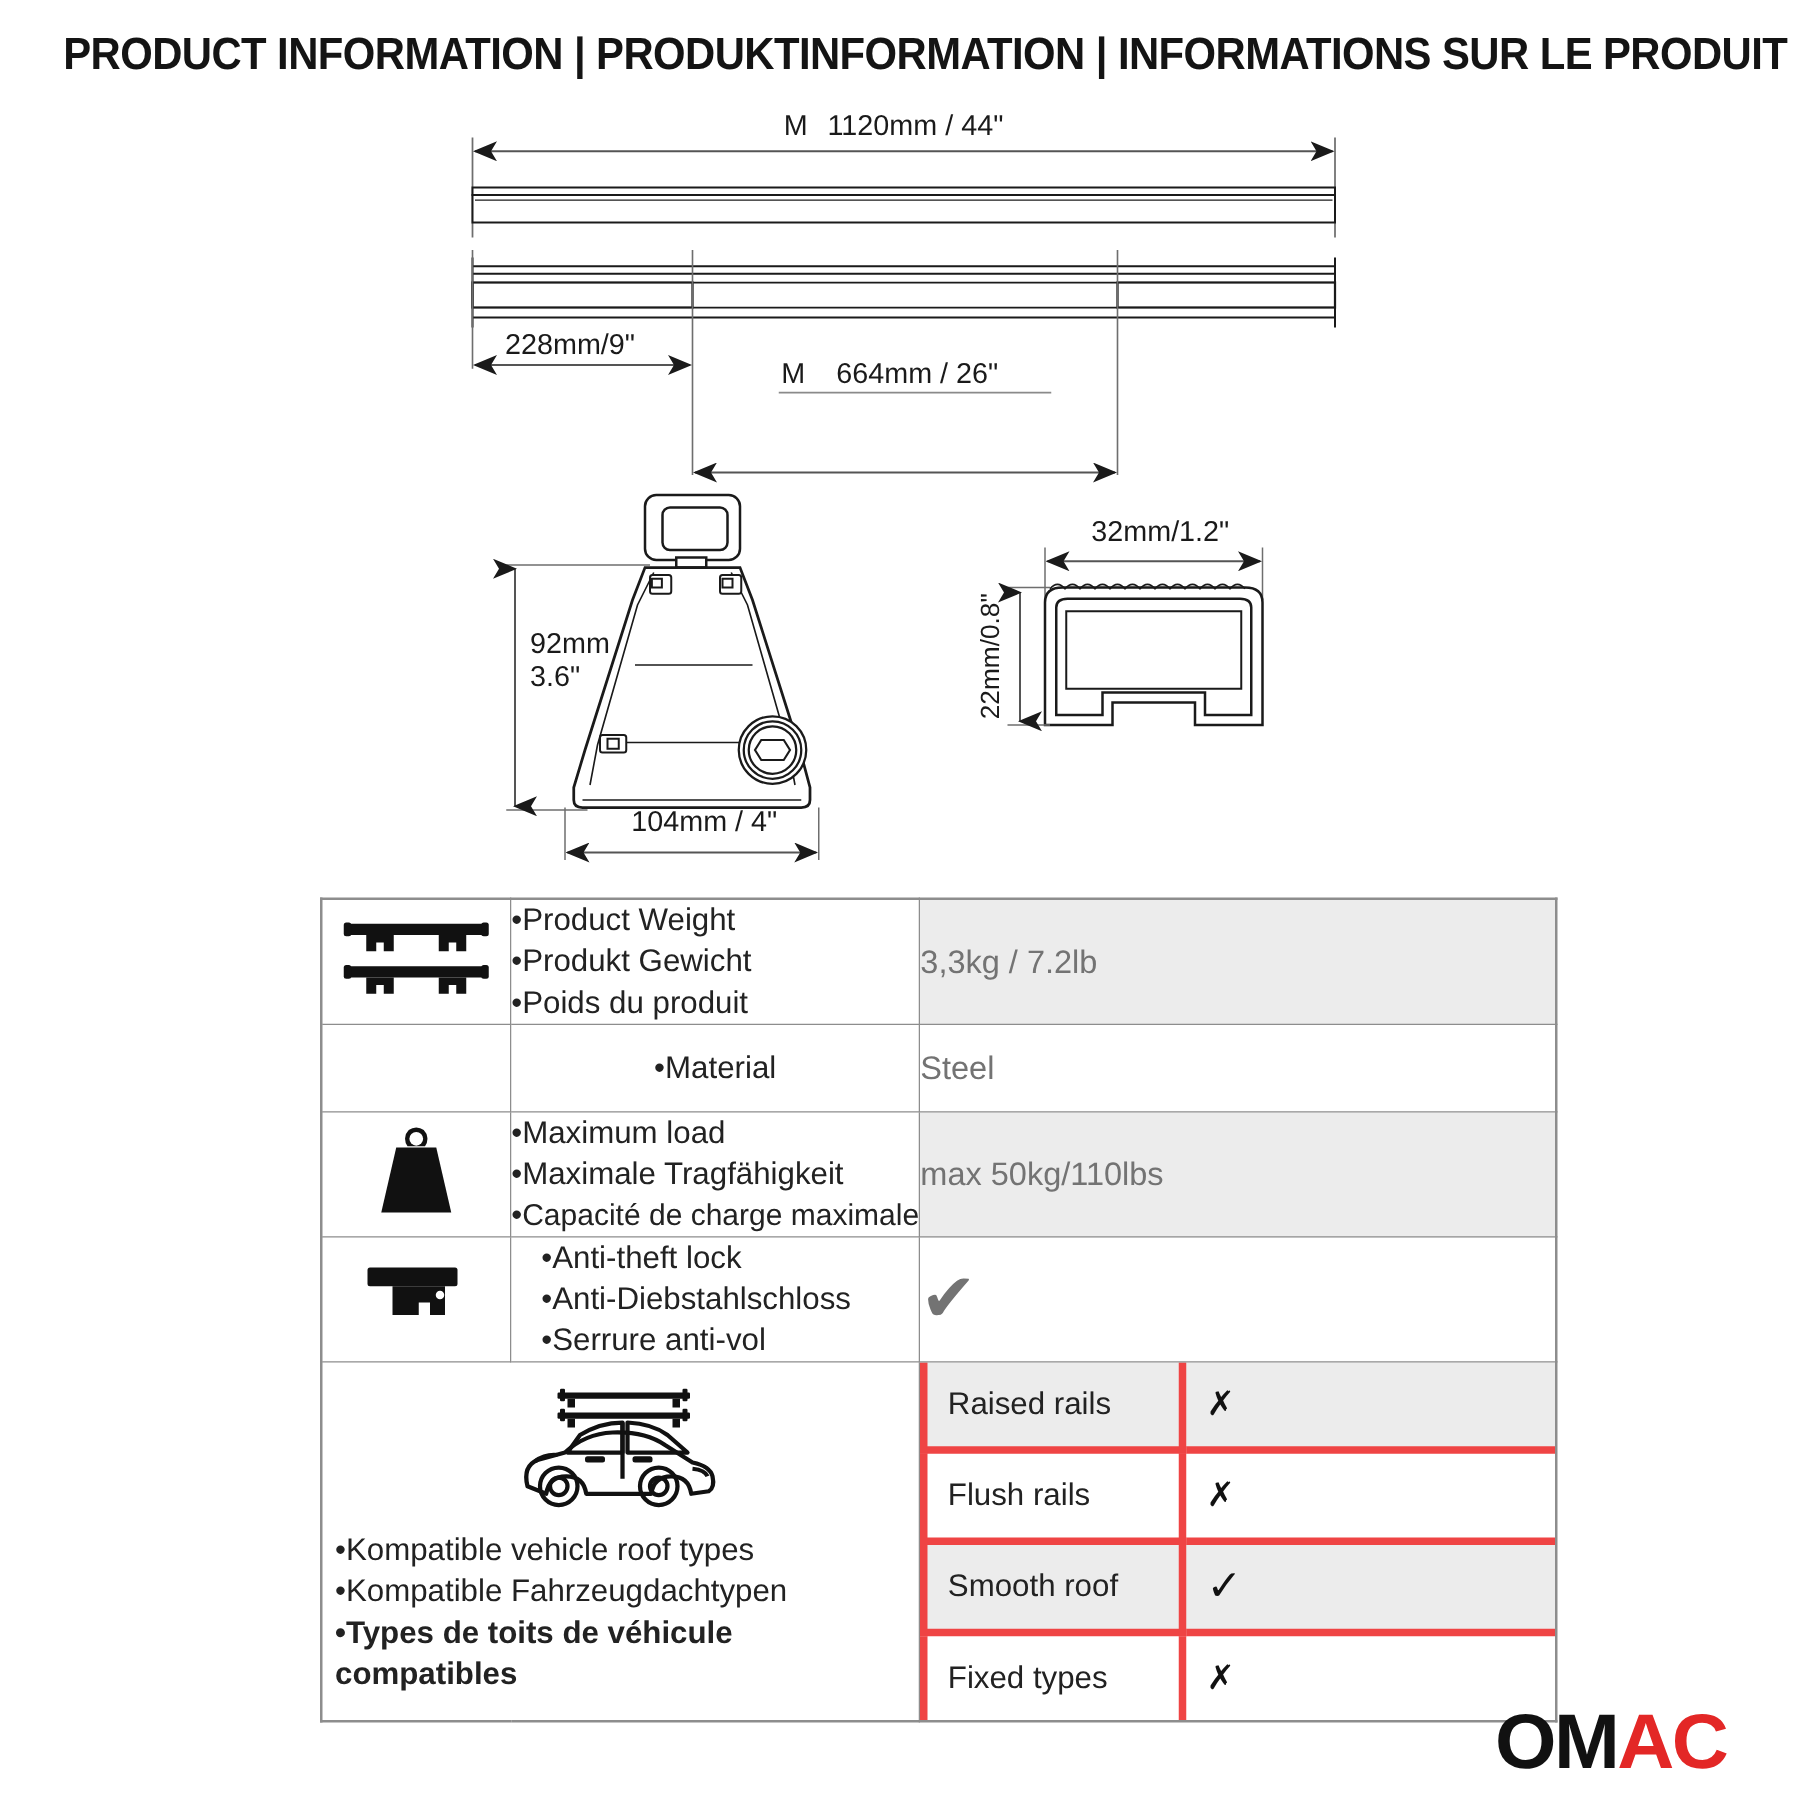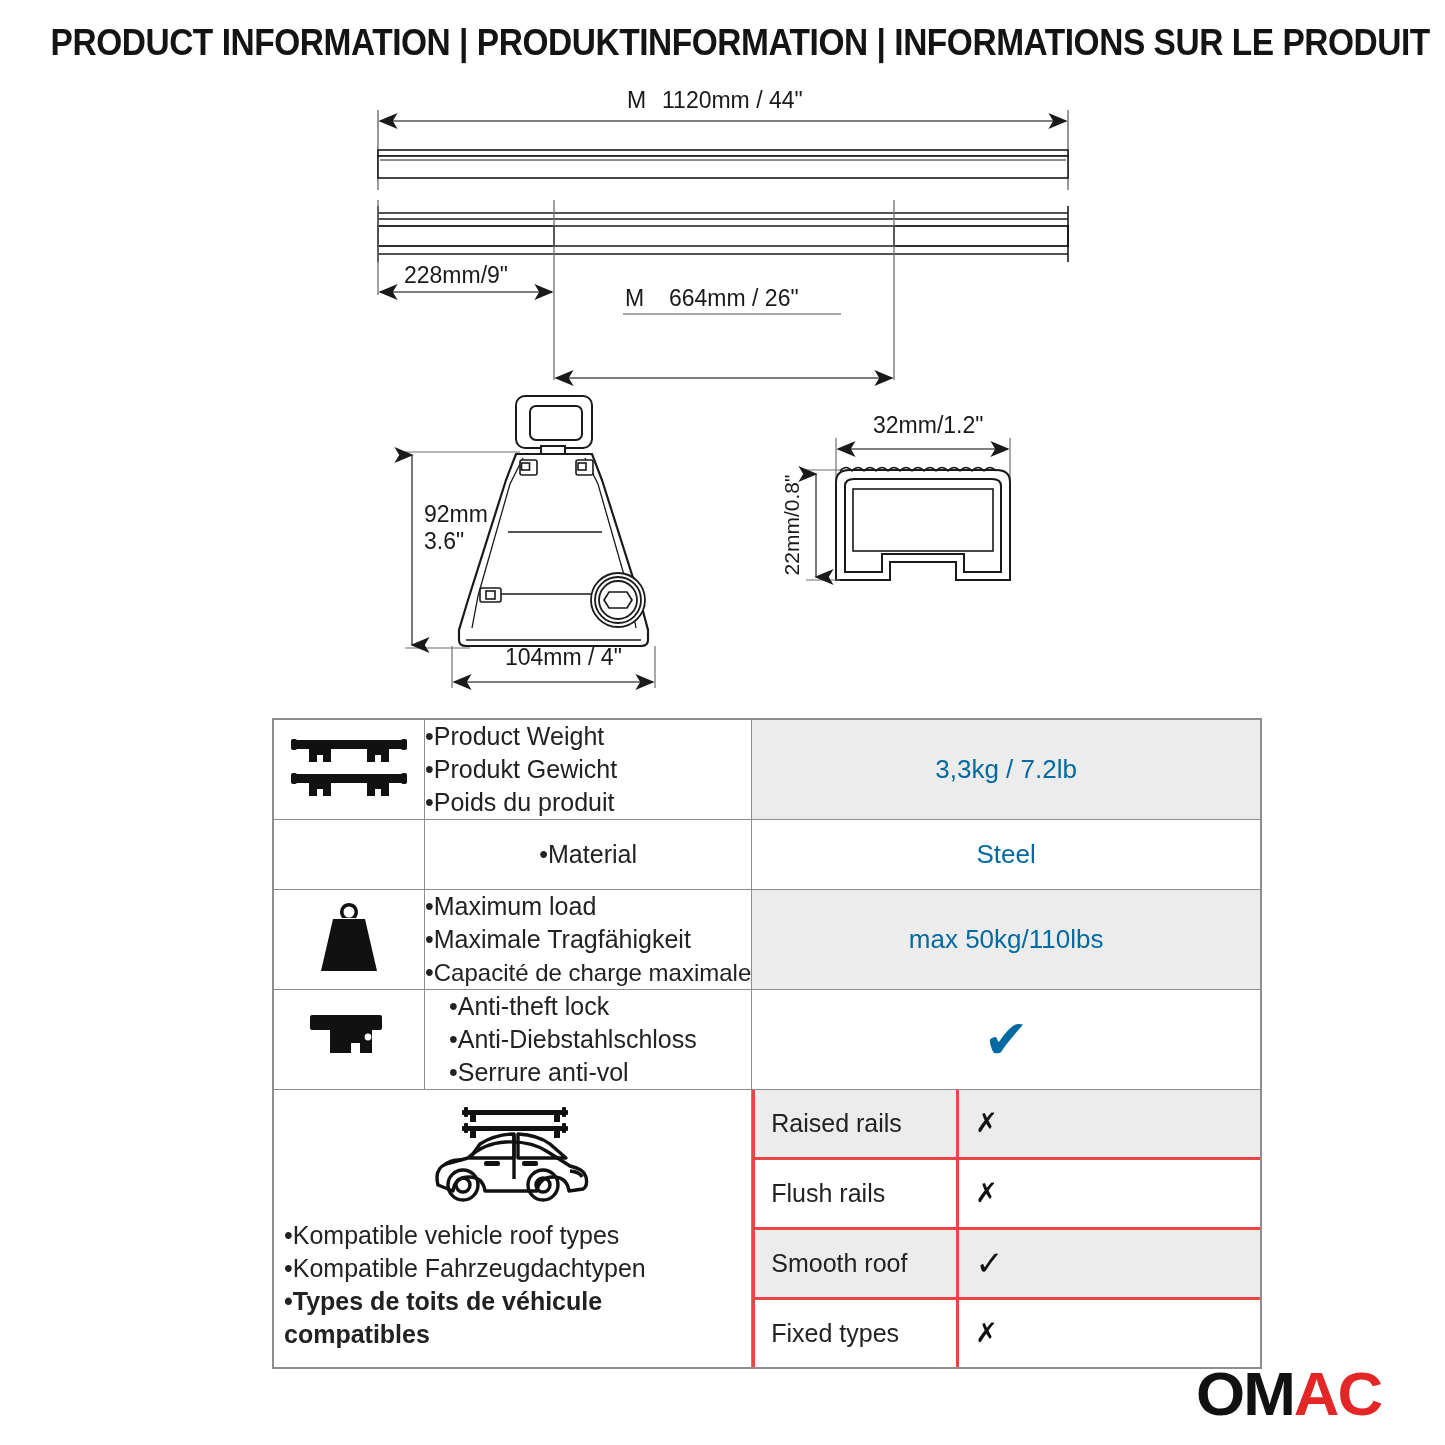--- a/index.html
+++ b/index.html
@@ -19,40 +19,40 @@
   
   .tech{position:absolute;left:0;top:80px;width:1445px;height:630px;}
   .tech svg{display:block;}
   .dimtext{font-family:"Liberation Sans","DejaVu Sans",sans-serif;
            font-size:23px;fill:#1a1a1a;}
   .dimtext-sm{font-family:"Liberation Sans","DejaVu Sans",sans-serif;
            font-size:21px;fill:#1a1a1a;}
 
   
   .spec-table{
-    position:absolute;left:272px;top:718px;width:990px;
+    position:absolute;left:256px;top:718px;width:990px;
     border:2px solid #8d8d8d;border-collapse:collapse;
     background:#fff;
   }
   .spec-table td{border:1px solid #8d8d8d;padding:0;vertical-align:middle;}
   .icon-cell{width:150px;text-align:center;padding:6px 4px;}
   .label-cell{width:286px;padding:6px 6px 6px 4px;}
-  .value-cell{padding:8px 0 8px 18px;font-size:26px;color:#0369a1;text-align:center;}
+  .value-cell{padding:8px 0 8px 18px;font-size:26px;color:#737373;}
   .shaded{background:#ececec;}
 
   .bullets{font-size:25px;line-height:1.32;color:#222;}
   .bullets div{white-space:nowrap;}
   .bullets div.wrap{white-space:normal;font-weight:bold;}
   .b-dot{font-size:25px;}
 
   .label-center{text-align:center;}
 
   
   .sub{width:100%;border-collapse:collapse;}
-  .sub td{border:3px solid #ef4444;height:67px;}
+  .sub td{border:6px solid #ef4444;height:67px;}
   .sub td.name{width:185px;padding-left:16px;font-size:25px;color:#222;}
   .sub td.mark{padding-left:16px;font-size:27px;color:#111;}
   .sub tr:first-child td{border-top:none;}
   .sub tr:last-child td{border-bottom:none;}
   .sub td:last-child{border-right:none;}
 
   .tick{font-size:34px;font-weight:bold;line-height:1;}
   .cross{font-size:27px;font-weight:bold;font-style:italic;line-height:1;}
   .big-tick{font-size:54px;font-weight:bold;line-height:0.9;}
 

